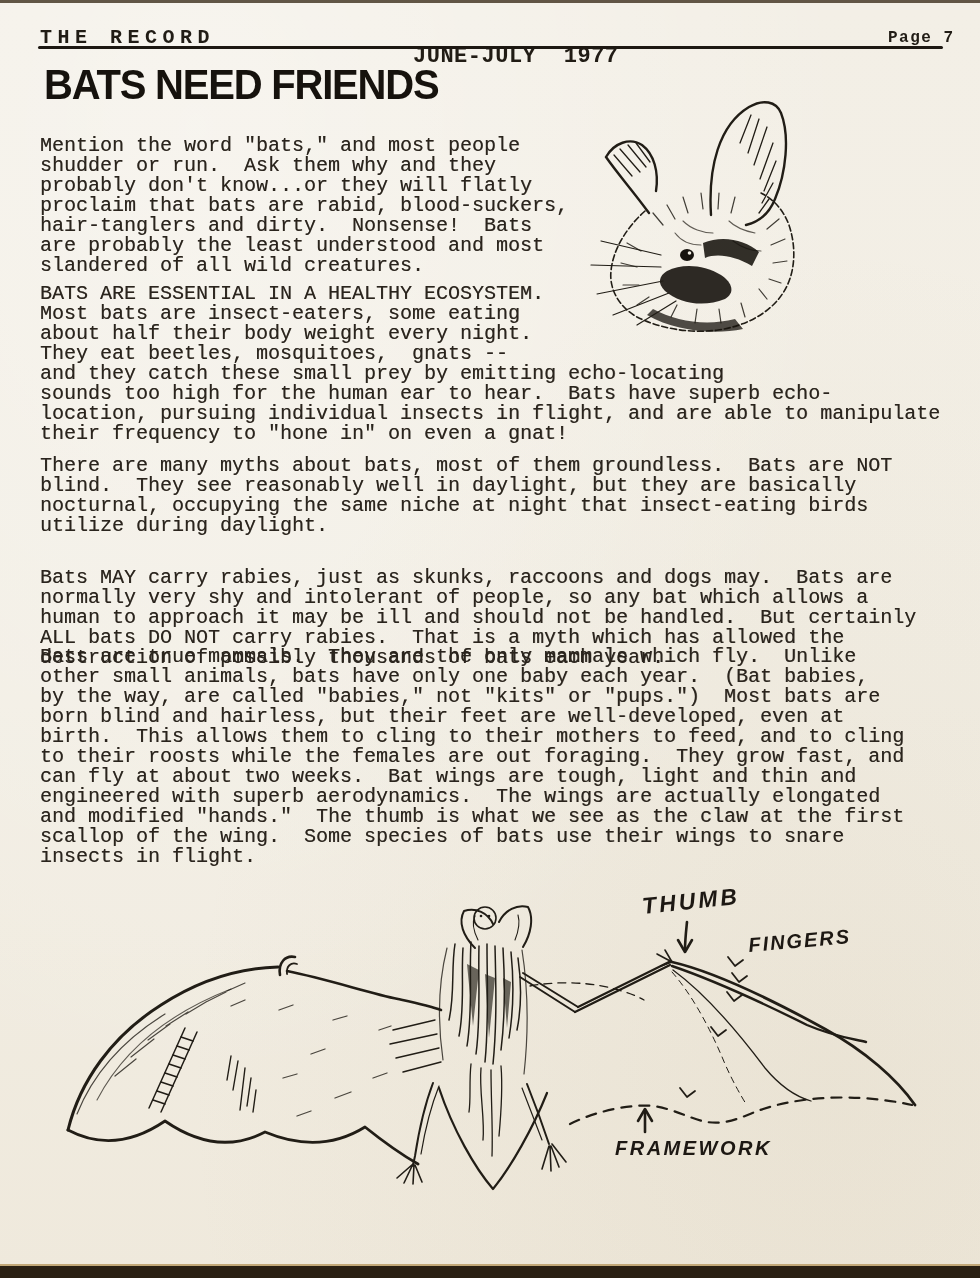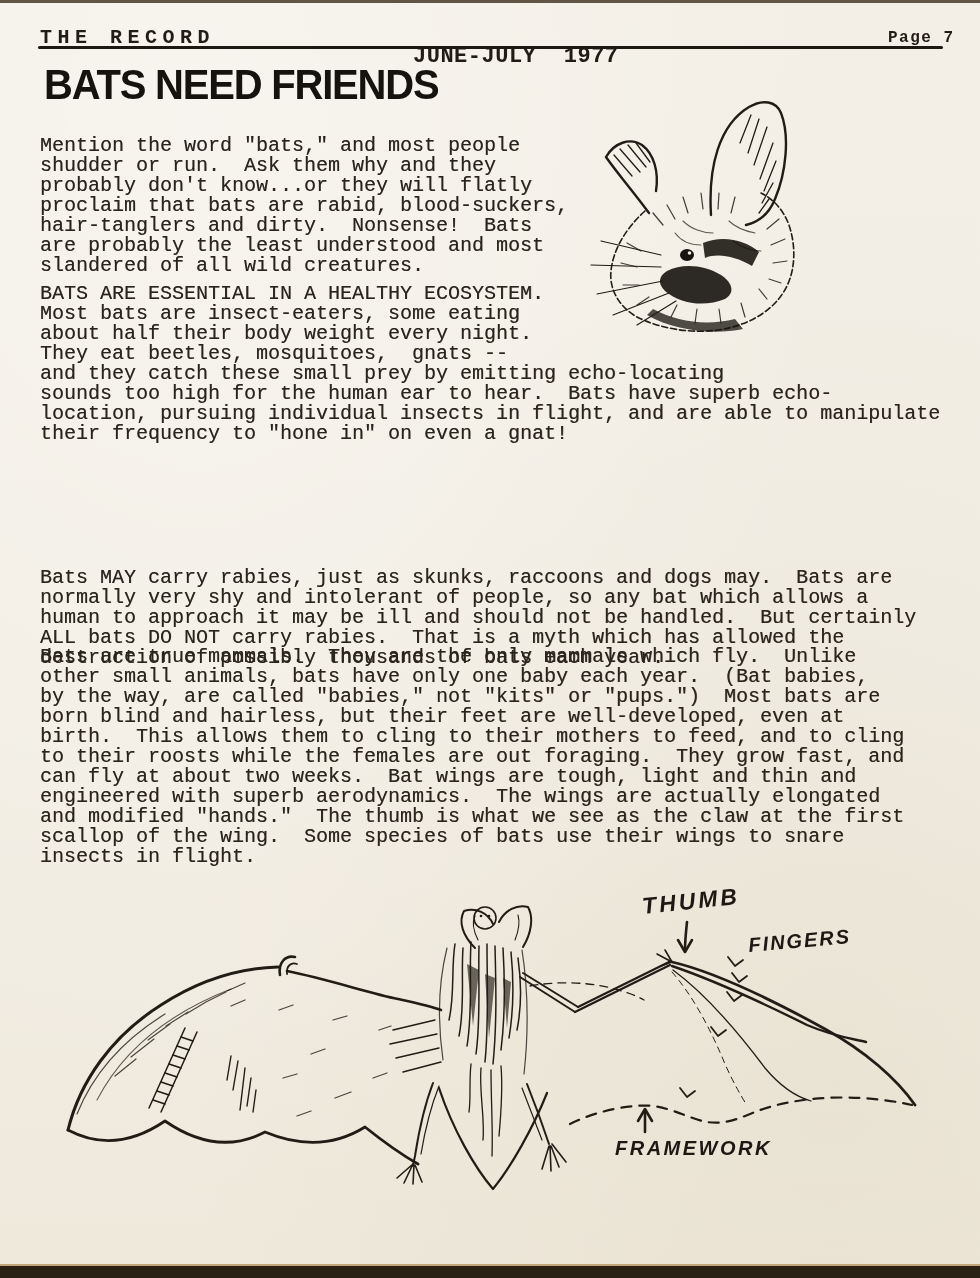--- a/index.html
+++ b/index.html
@@ -72,20 +72,24 @@
 are probably the least understood and most
 slandered of all wild creatures.</div>
   <div class="para p2">BATS ARE ESSENTIAL IN A HEALTHY ECOSYSTEM.
 Most bats are insect-eaters, some eating
 about half their body weight every night.
 They eat beetles, mosquitoes,  gnats --
 and they catch these small prey by emitting echo-locating
 sounds too high for the human ear to hear.  Bats have superb echo-
 location, pursuing individual insects in flight, and are able to manipulate
 their frequency to "hone in" on even a gnat!</div>
+  <div class="para p3">There are many myths about bats, most of them groundless.  Bats are NOT
+blind.  They see reasonably well in daylight, but they are basically
+nocturnal, occupying the same niche at night that insect-eating birds
+utilize during daylight.</div>
   <div class="para p4">Bats MAY carry rabies, just as skunks, raccoons and dogs may.  Bats are
 normally very shy and intolerant of people, so any bat which allows a
 human to approach it may be ill and should not be handled.  But certainly
 ALL bats DO NOT carry rabies.  That is a myth which has allowed the
 destruction of possibly thousands of bats each year.</div>
   <div class="para p5">Bats are true mammals.  They are the only mammals which fly.  Unlike
 other small animals, bats have only one baby each year.  (Bat babies,
 by the way, are called "babies," not "kits" or "pups.")  Most bats are
 born blind and hairless, but their feet are well-developed, even at
 birth.  This allows them to cling to their mothers to feed, and to cling

